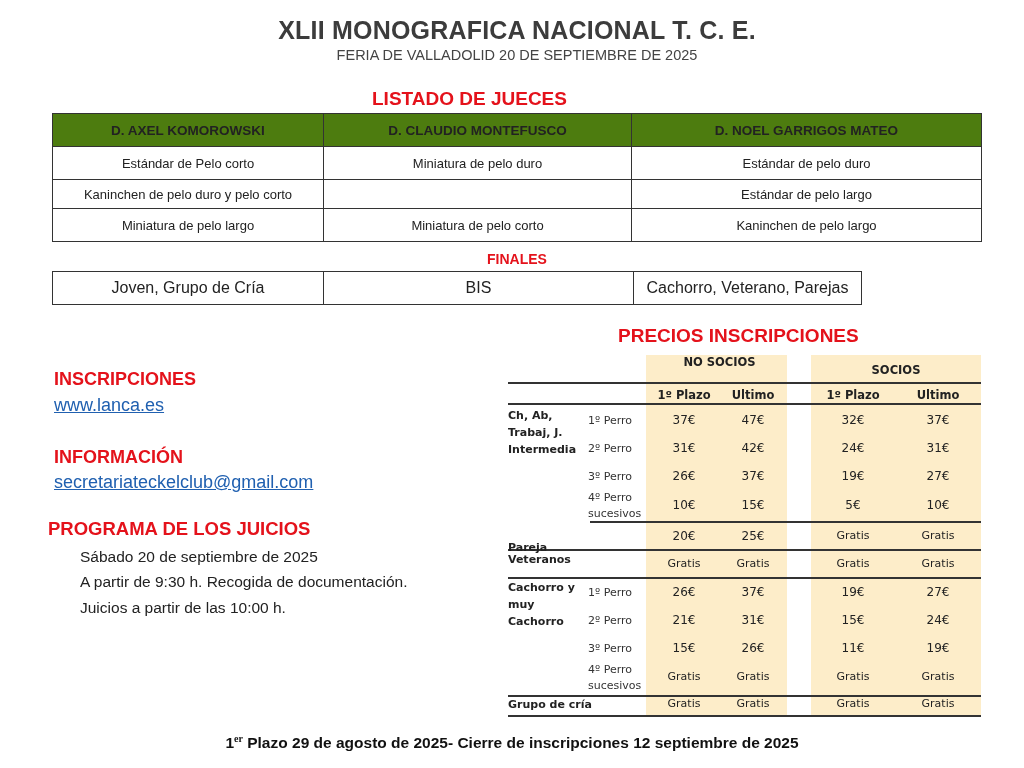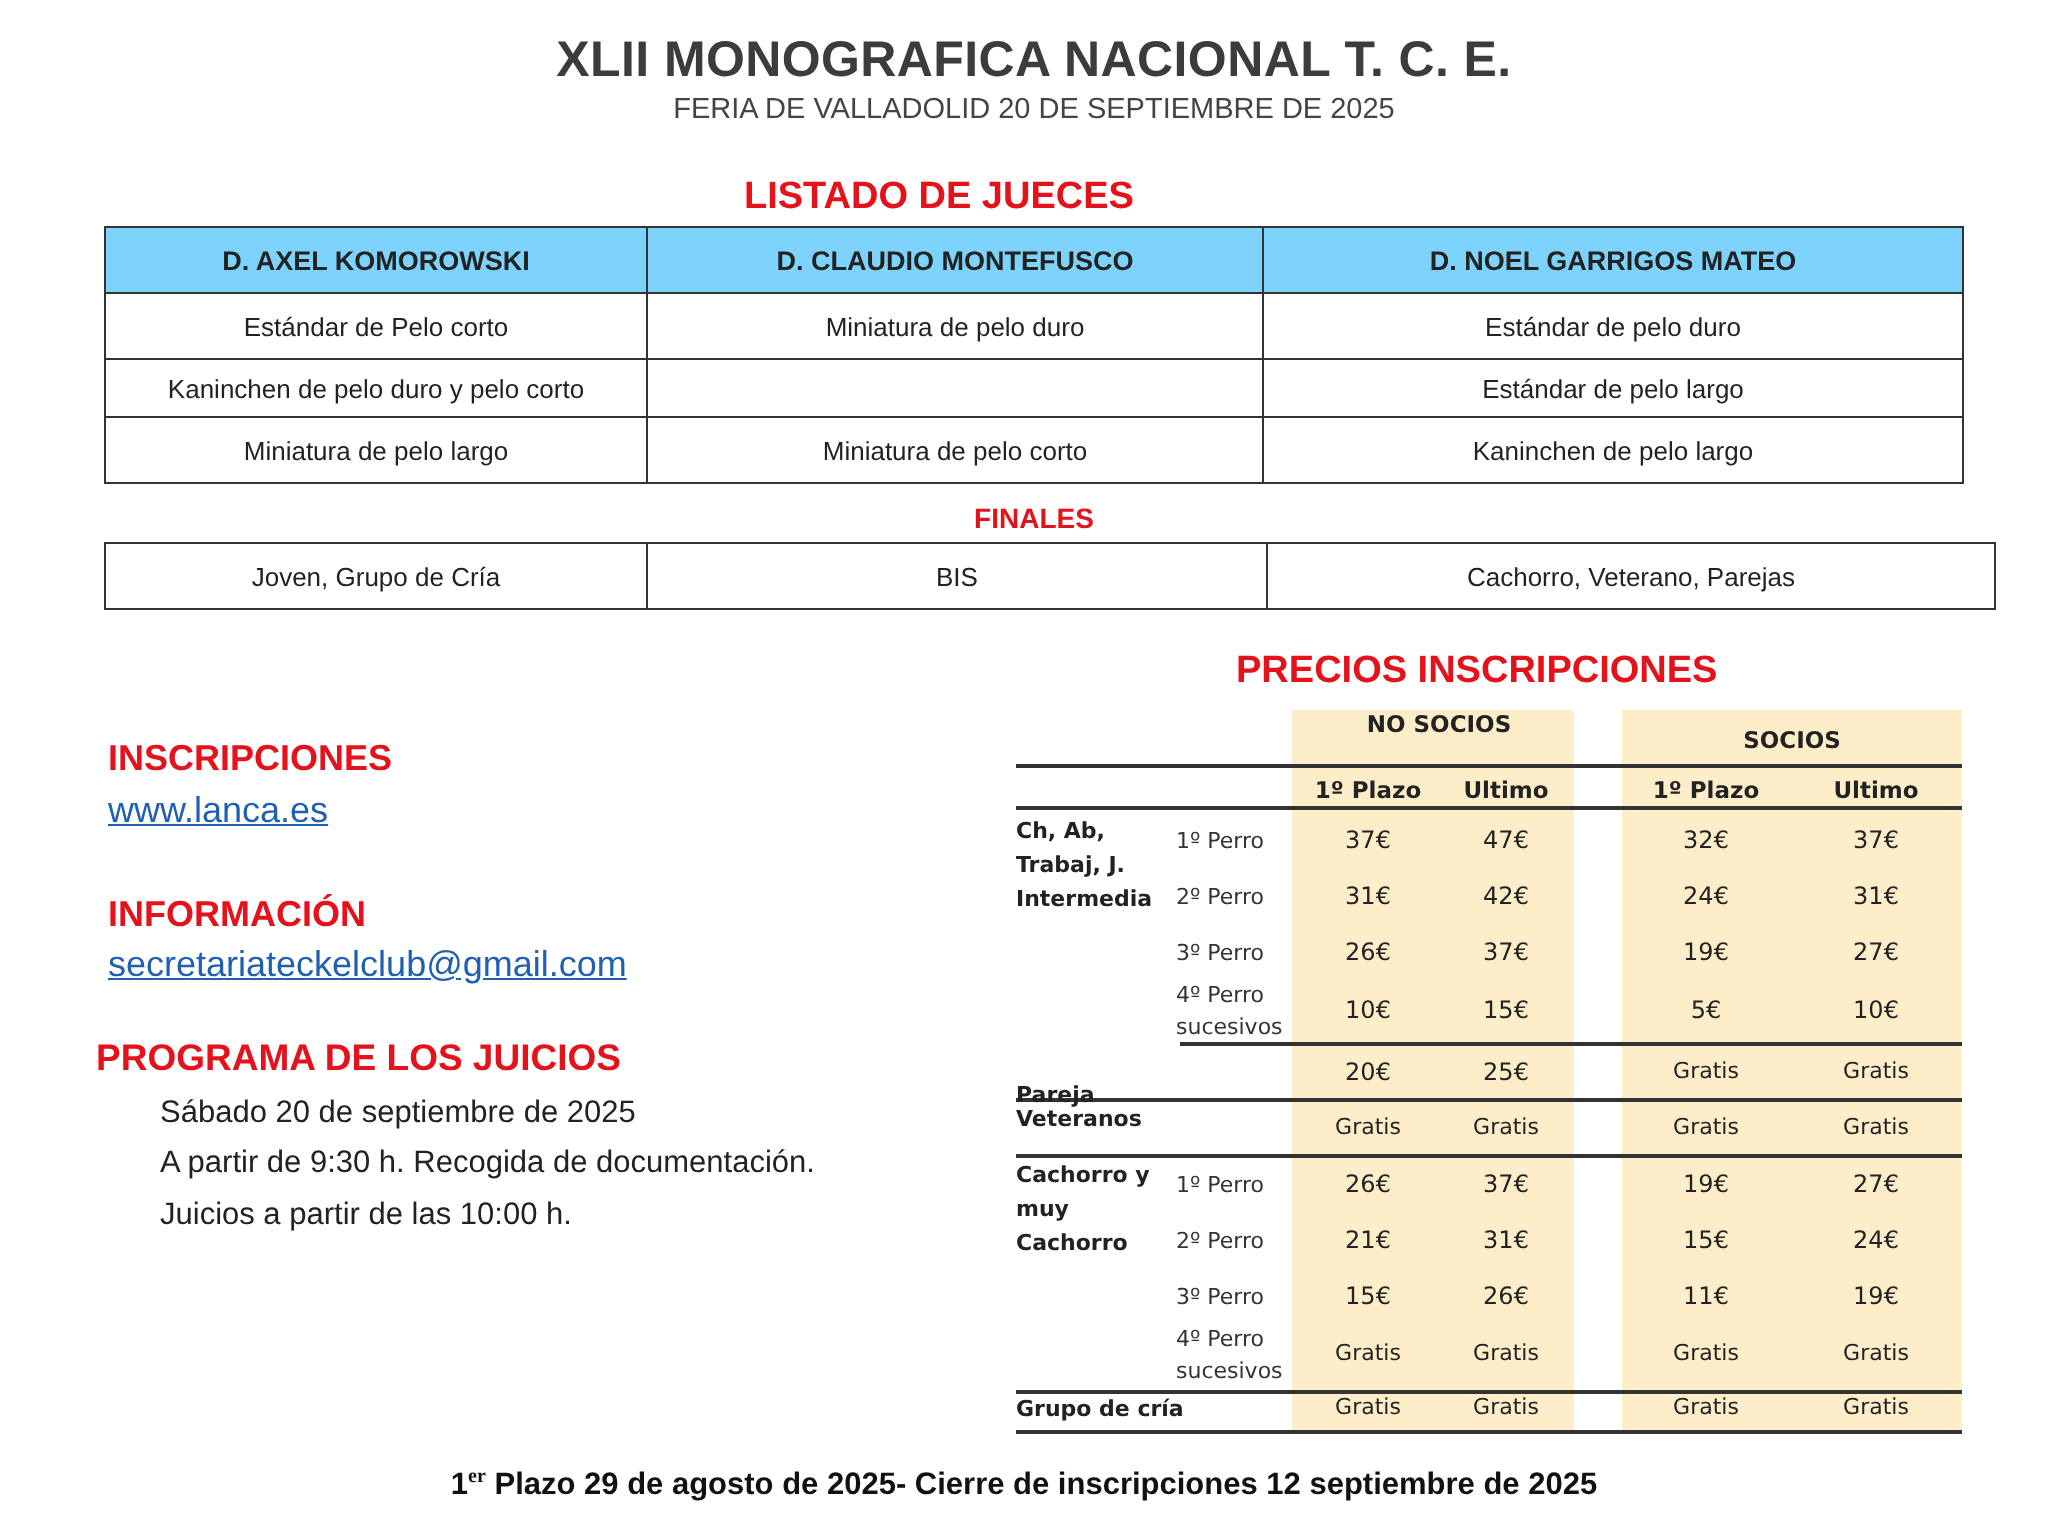--- a/index.html
+++ b/index.html
@@ -4,23 +4,23 @@
 <style>
   html, body { margin:0; padding:0; background:#ffffff; }
   body { width:1024px; height:768px; position:relative; overflow:hidden; font-family:"Liberation Sans", sans-serif; color:#222; }
   .abs { position:absolute; }
   .title { left:0; width:1034px; top:16px; text-align:center; font-weight:bold; font-size:25px; color:#3c3c3c; letter-spacing:0.2px; }
   .subtitle { left:0; width:1034px; top:47px; text-align:center; font-size:14.5px; color:#444; }
   .red { color:#e4121b; font-weight:bold; }
   .judges-h { left:372px; top:88px; font-size:19px; }
   table.judges { position:absolute; left:52px; top:113px; width:930px; border-collapse:collapse; font-size:13px; }
   table.judges td { border:1.5px solid #333; text-align:center; height:32px; padding:0; }
-  table.judges tr.head td { background:#7dd3fc; font-weight:bold; font-size:13.5px; height:32px; }
+  table.judges tr.head td { background:#4d7c0f; font-weight:bold; font-size:13.5px; height:32px; }
   .finales-h { left:0; width:1034px; top:251px; text-align:center; font-size:14px; }
-  table.finales { position:absolute; left:52px; top:271px; width:946px; border-collapse:collapse; font-size:13px; }
+  table.finales { position:absolute; left:52px; top:271px; width:810px; border-collapse:collapse; font-size:16px; }
   table.finales td { border:1.5px solid #333; text-align:center; height:32px; padding:0; }
   .precios-h { left:618px; top:325px; font-size:19px; }
   .insc-h { left:54px; top:369px; font-size:18px; }
   .link { color:#2060b0; text-decoration:underline; font-size:18px; }
   .insc-link { left:54px; top:395px; }
   .info-h { left:54px; top:447px; font-size:18px; }
   .info-link { left:54px; top:472px; }
   .prog-h { left:48px; top:518px; font-size:18.5px; }
   .prog-line { left:48px; font-size:15.5px; color:#222;margin-left:32px; }
   

